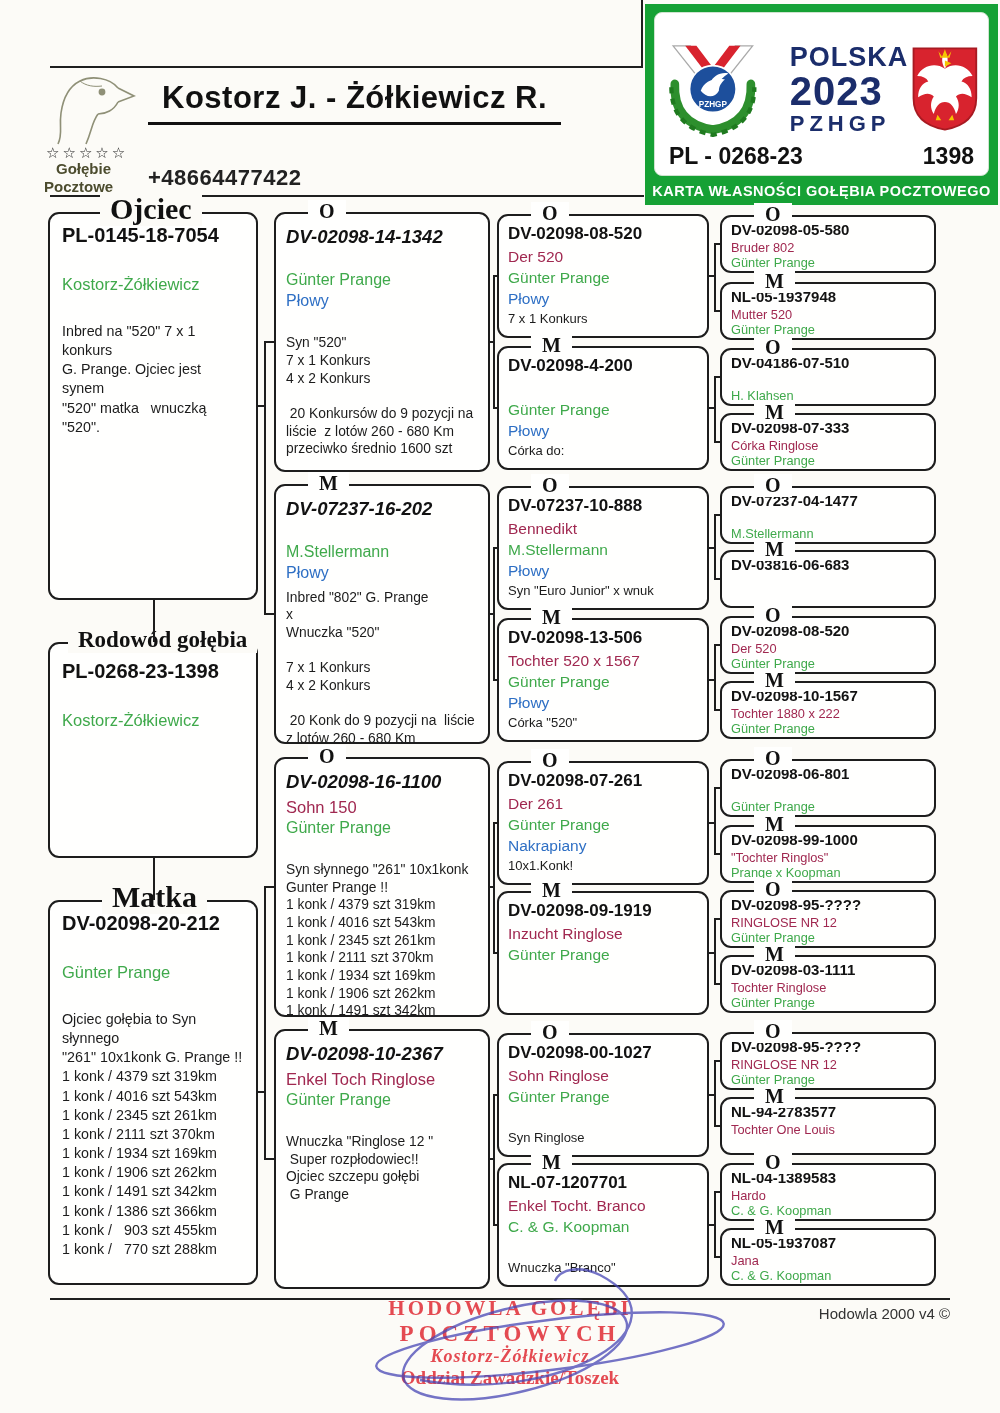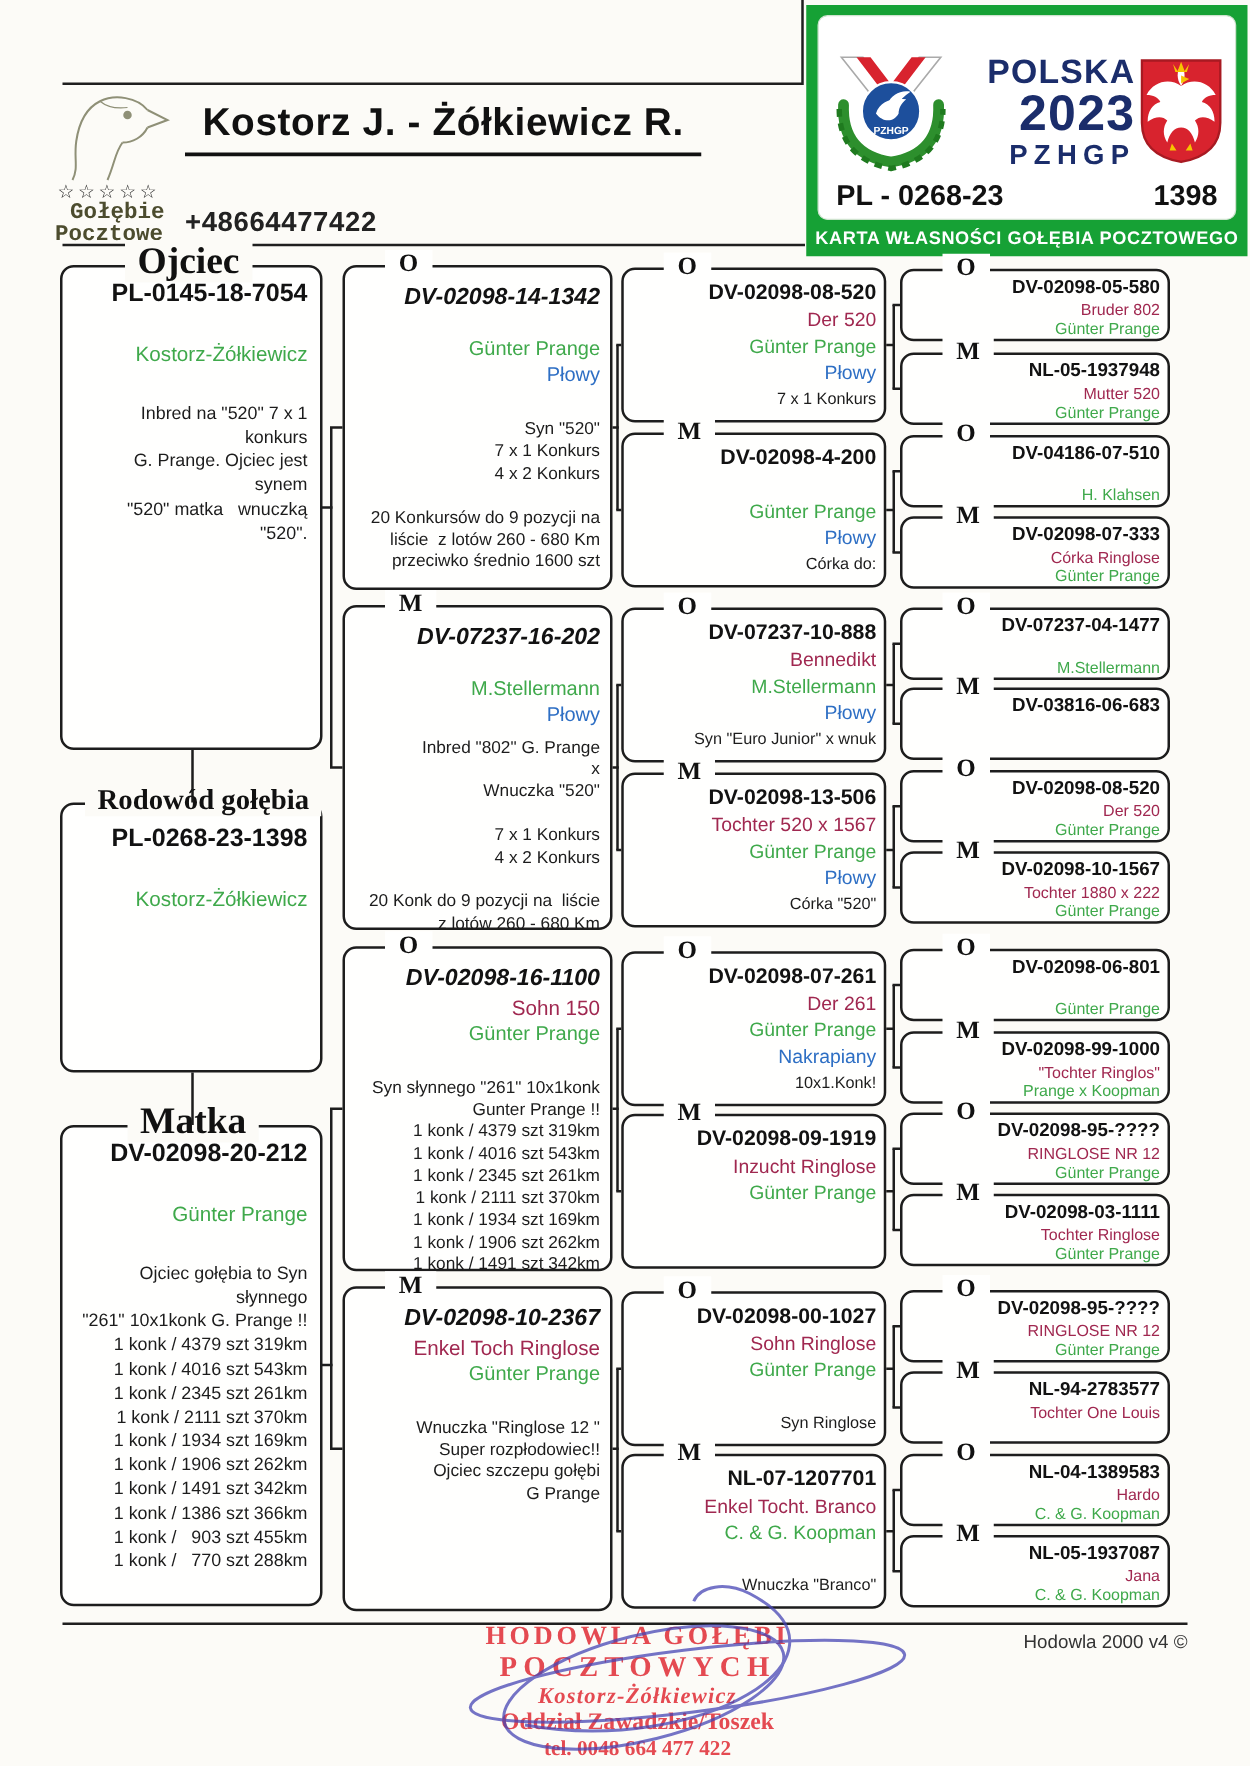--- a/index.html
+++ b/index.html
@@ -4,39 +4,39 @@
 <style>
   html,body{margin:0;padding:0;background:#d9d9d6;}
   #page{position:relative;width:1000px;height:1413px;margin:0 auto;background:#fcfbf7;
         font-family:"Liberation Sans",sans-serif;color:#1c1c1c;overflow:hidden;}
   .abs{position:absolute;}
   .rule{position:absolute;background:#1f1f1f;}
   
   #title{position:absolute;left:148px;top:80px;font-size:31px;font-weight:bold;color:#111;
          border-bottom:3px solid #111;padding:0 14px 6px 14px;letter-spacing:.5px;}
   #stars{position:absolute;left:46px;top:144px;font-size:15px;letter-spacing:3px;color:#222;}
-  .logocap{position:absolute;font-family:Liberation Mono, monospace;font-weight:bold;color:#4c4c2e;font-size:18px;}
+  .logocap{position:absolute;font-family:Liberation Sans, sans-serif;font-weight:bold;color:#4c4c2e;font-size:15px;}
   #phone{position:absolute;left:148px;top:165px;font-size:22px;font-weight:bold;color:#222;letter-spacing:.5px;}
   
   #badge{position:absolute;left:645px;top:4px;width:353px;height:201px;background:#16a135;}
   #badge .panel{position:absolute;left:9px;top:8px;right:9px;height:162px;background:#fff;border-radius:8px;
                 border:1px solid #cfe3cf;}
   #badge .fed{position:absolute;left:0;right:0;top:7px;text-align:center;font-size:12.5px;font-weight:bold;
               color:#1b3c7a;letter-spacing:.3px;}
   #badge .row{position:absolute;left:6px;right:6px;top:26px;height:100px;display:flex;align-items:center;justify-content:space-between;}
-  .polska-stack{text-align:right;color:#1b2d6b;line-height:1;margin-left:25px;}
+  .polska-stack{text-align:left;color:#1b2d6b;line-height:1;margin-left:25px;}
   .polska-stack .c1{font-size:27px;font-weight:900;letter-spacing:1px;}
   .polska-stack .c2{font-size:40px;font-weight:900;letter-spacing:1px;}
   .polska-stack .c3{font-size:22px;font-weight:800;letter-spacing:5px;margin-top:2px;}
   #badge .nums{position:absolute;left:14px;right:14px;top:130px;display:flex;justify-content:space-between;
                font-size:23px;font-weight:bold;color:#111;}
   #badge .cap{position:absolute;left:0;right:0;bottom:6px;text-align:center;color:#fff;font-weight:bold;
               font-size:14.5px;letter-spacing:.5px;}
   
-  .pbox{position:absolute;background:#fffffe;border:2px solid #1d1d1d;border-radius:11px;box-sizing:border-box;text-align:right;}
+  .pbox{position:absolute;background:#fffffe;border:2px solid #1d1d1d;border-radius:11px;box-sizing:border-box;}
   .legend{position:absolute;top:-17px;background:#fcfbf7;padding:0 10px;font-family:"Liberation Serif",serif;
           font-weight:bold;color:#111;white-space:nowrap;}
   .legend.big{font-size:30px;top:-22px;}
   .legend.mid{font-size:23px;top:-17px;}
   .tag{position:absolute;top:-14px;left:32px;background:#fffffe;padding:0 11px;
        font-family:"Liberation Serif",serif;font-weight:bold;font-size:20px;color:#111;}
   .ring{font-weight:bold;color:#121212;}
   .nick{color:#a02850;}
   .owner{color:#3fa94b;}
   .colr{color:#2e6fc4;}
@@ -447,21 +447,20 @@
       <div class="conn" style="left: 714px; top: 1192px; width: 2px; height: 65px;"></div>
       <div class="conn" style="left: 714px; top: 1191px; width: 6px; height: 2px;"></div>
       <div class="conn" style="left: 714px; top: 1256px; width: 6px; height: 2px;"></div>
     </div>
 
   <div id="stamp">
     <div class="s1">HODOWLA GOŁĘBI</div>
     <div class="s2">POCZTOWYCH</div>
     <div class="s3">Kostorz-Żółkiewicz</div>
     <div class="s4">Oddział  Zawadzkie/Toszek</div>
-    <div class="s5">tel. 0048 664 477 422</div>
   </div>
   <svg id="scribble" width="460" height="150" viewBox="0 0 460 150" fill="none" stroke="#4746b5" stroke-width="2.4" opacity="0.75">
     <ellipse cx="250" cy="90" rx="175" ry="25" transform="rotate(-7 250 90)"></ellipse>
     <ellipse cx="215" cy="95" rx="115" ry="42" transform="rotate(-14 215 95)"></ellipse>
     <path d="M120 125 C 260 150 395 70 300 20 C 280 10 260 14 255 26"></path>
   </svg>
 
   <div id="footer">Hodowla 2000 v4 ©</div>
 </div>
 

